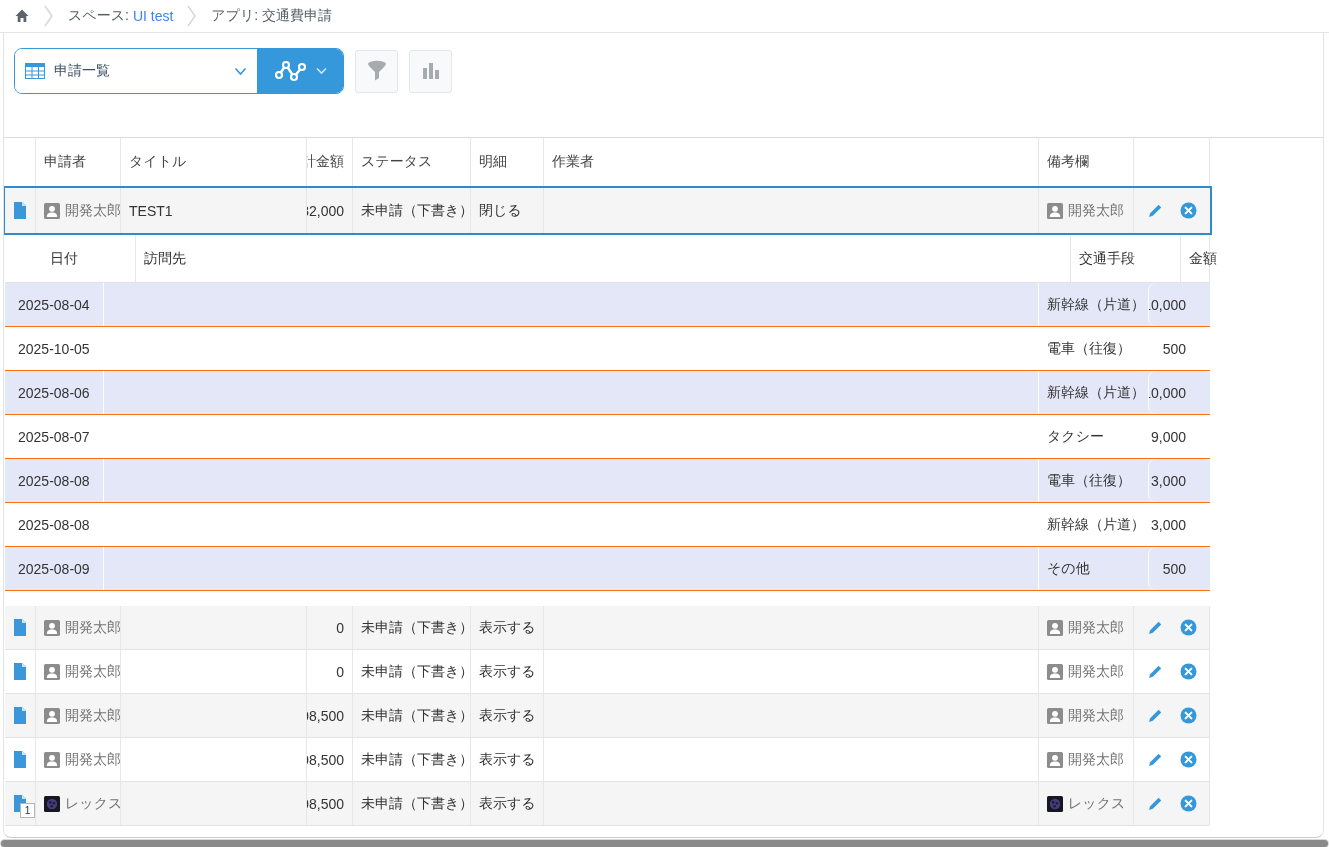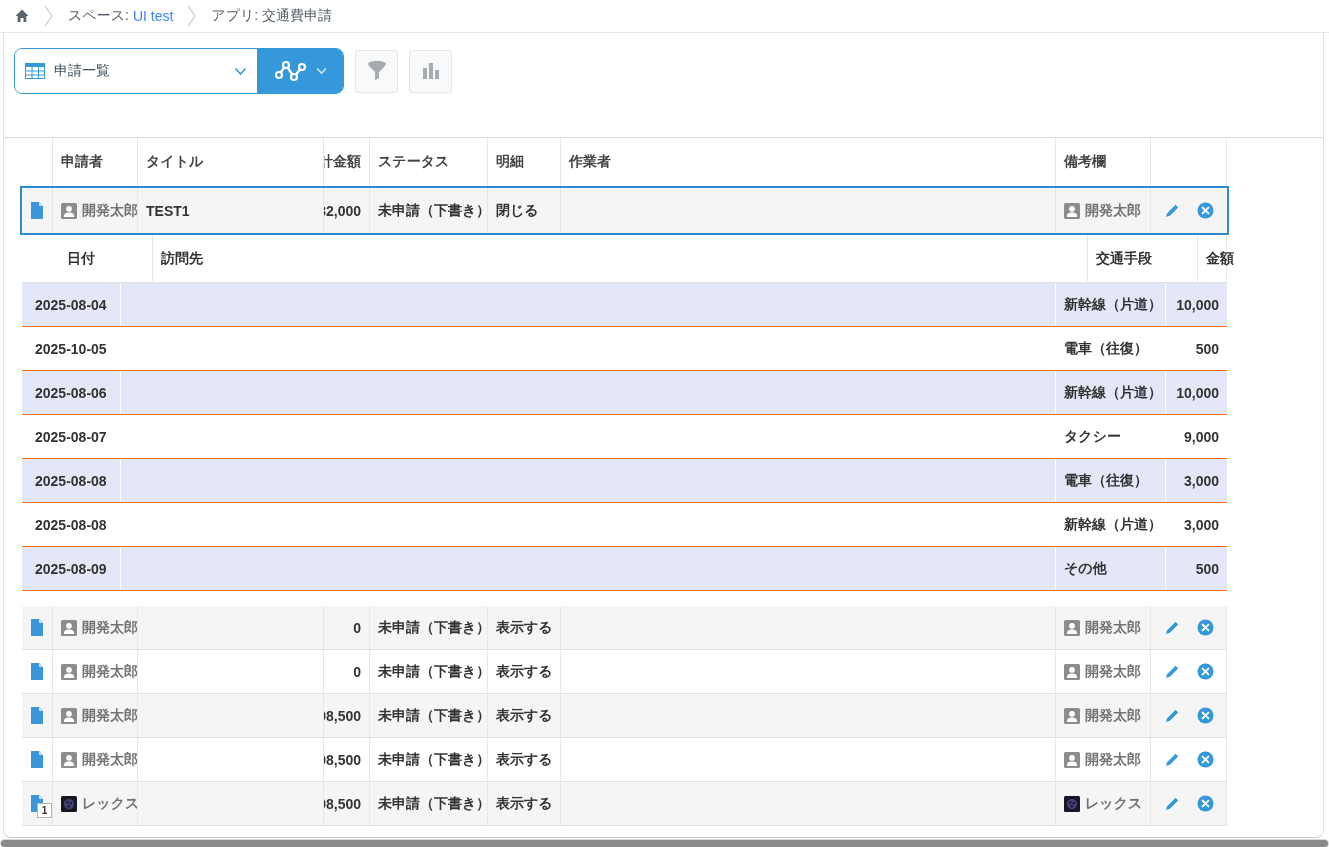--- a/index.html
+++ b/index.html
@@ -35,21 +35,21 @@
   
   .frame{
     position:absolute;top:33px;left:3px;width:1321px;height:805px;box-sizing:border-box;
     border-left:1px solid #e0e4e6;border-right:1px solid #e0e4e6;border-bottom:1px solid #c9cdcf;
     border-radius:0 0 8px 8px;pointer-events:none;
   }
   .list-topline{position:absolute;top:137px;left:4px;width:1320px;height:1px;background:#d7dbdd;}
   .hscroll-track{position:absolute;top:839px;left:0;width:1329px;height:9px;background:#d8d8d8;border-radius:5px;}
   .hscroll-thumb{position:absolute;top:1px;left:1px;width:1327px;height:7px;background:#8a8a8a;border-radius:4px;cursor:pointer;}
   
-  .list{position:absolute;top:138px;left:22px;width:1205px;font-weight:bold;}
+  .list{position:absolute;top:138px;left:5px;width:1205px;}
   .grid-main{display:grid;grid-template-columns:30px 85px 162px 70px 118px 73px 495px 95px 77px;width:1205px;box-sizing:border-box;}
   .grid-sub{display:grid;grid-template-columns:98px 935px 110px 62px;width:1205px;box-sizing:border-box;}
   .cell{display:flex;align-items:center;padding:0 8px;box-sizing:border-box;font-size:14px;overflow:hidden;white-space:nowrap;}
   .grid-main > .cell + .cell{border-left:1px solid #e7e7e7;}
   .grid-main{border-right:1px solid #e7e7e7;}
   .thead{height:48px;color:#444;}
   .thead .cell{font-size:14px;color:#444;}
   .num{justify-content:flex-end;margin-left:24px;}
   .row{height:44px;border-bottom:1px solid #e3e3e3;background:#fff;}
   .row.odd{background:#f5f5f5;}
@@ -60,21 +60,21 @@
   .selected-wrap .grid-main{height:45px;border-right:none;}
   .selected-wrap .cell{height:45px;}
   
   .sub-head{height:48px;background:#fff;border-bottom:1px solid #e2e2e2;border-right:1px solid #e7e7e7;padding-left:32px;}
   .sub-head .cell + .cell{border-left:1px solid #e7e7e7;}
   .sub-row{height:44px;background:#fff;border-bottom:1px solid #f97316;}
   .sub-row.lav{background:#e3e7f8;}
   .sub-row .cell + .cell{border-left:1px solid rgba(255,255,255,.85);}
   .sub-row.lav .cell + .cell{border-left:1px solid rgba(255,255,255,.9);}
   .cell.date{padding-left:13px;}
-  .cell.amount{justify-content:flex-end;padding-right:8px;}
+  .cell.amount{justify-content:flex-end;padding-right:24px;border-radius:8px;}
   .gap{height:15px;}
   
   .link{color:#737373;text-decoration:none;cursor:pointer;}
   .avatar{width:16px;height:16px;display:inline-flex;flex:none;margin-right:5px;}
   .toggle{display:inline-flex;align-items:center;cursor:pointer;color:#333;gap:40px;}
   .tri{font-size:8px;color:#555;margin-left:2px;line-height:1;}
   .doc-wrap{position:relative;display:inline-flex;cursor:pointer;}
   .cbadge{
     position:absolute;left:7px;top:8px;min-width:11px;height:13px;padding:0 1px;
     background:#fff;border:1px solid #b5b5b5;font-size:10px;line-height:13px;text-align:center;color:#333;

